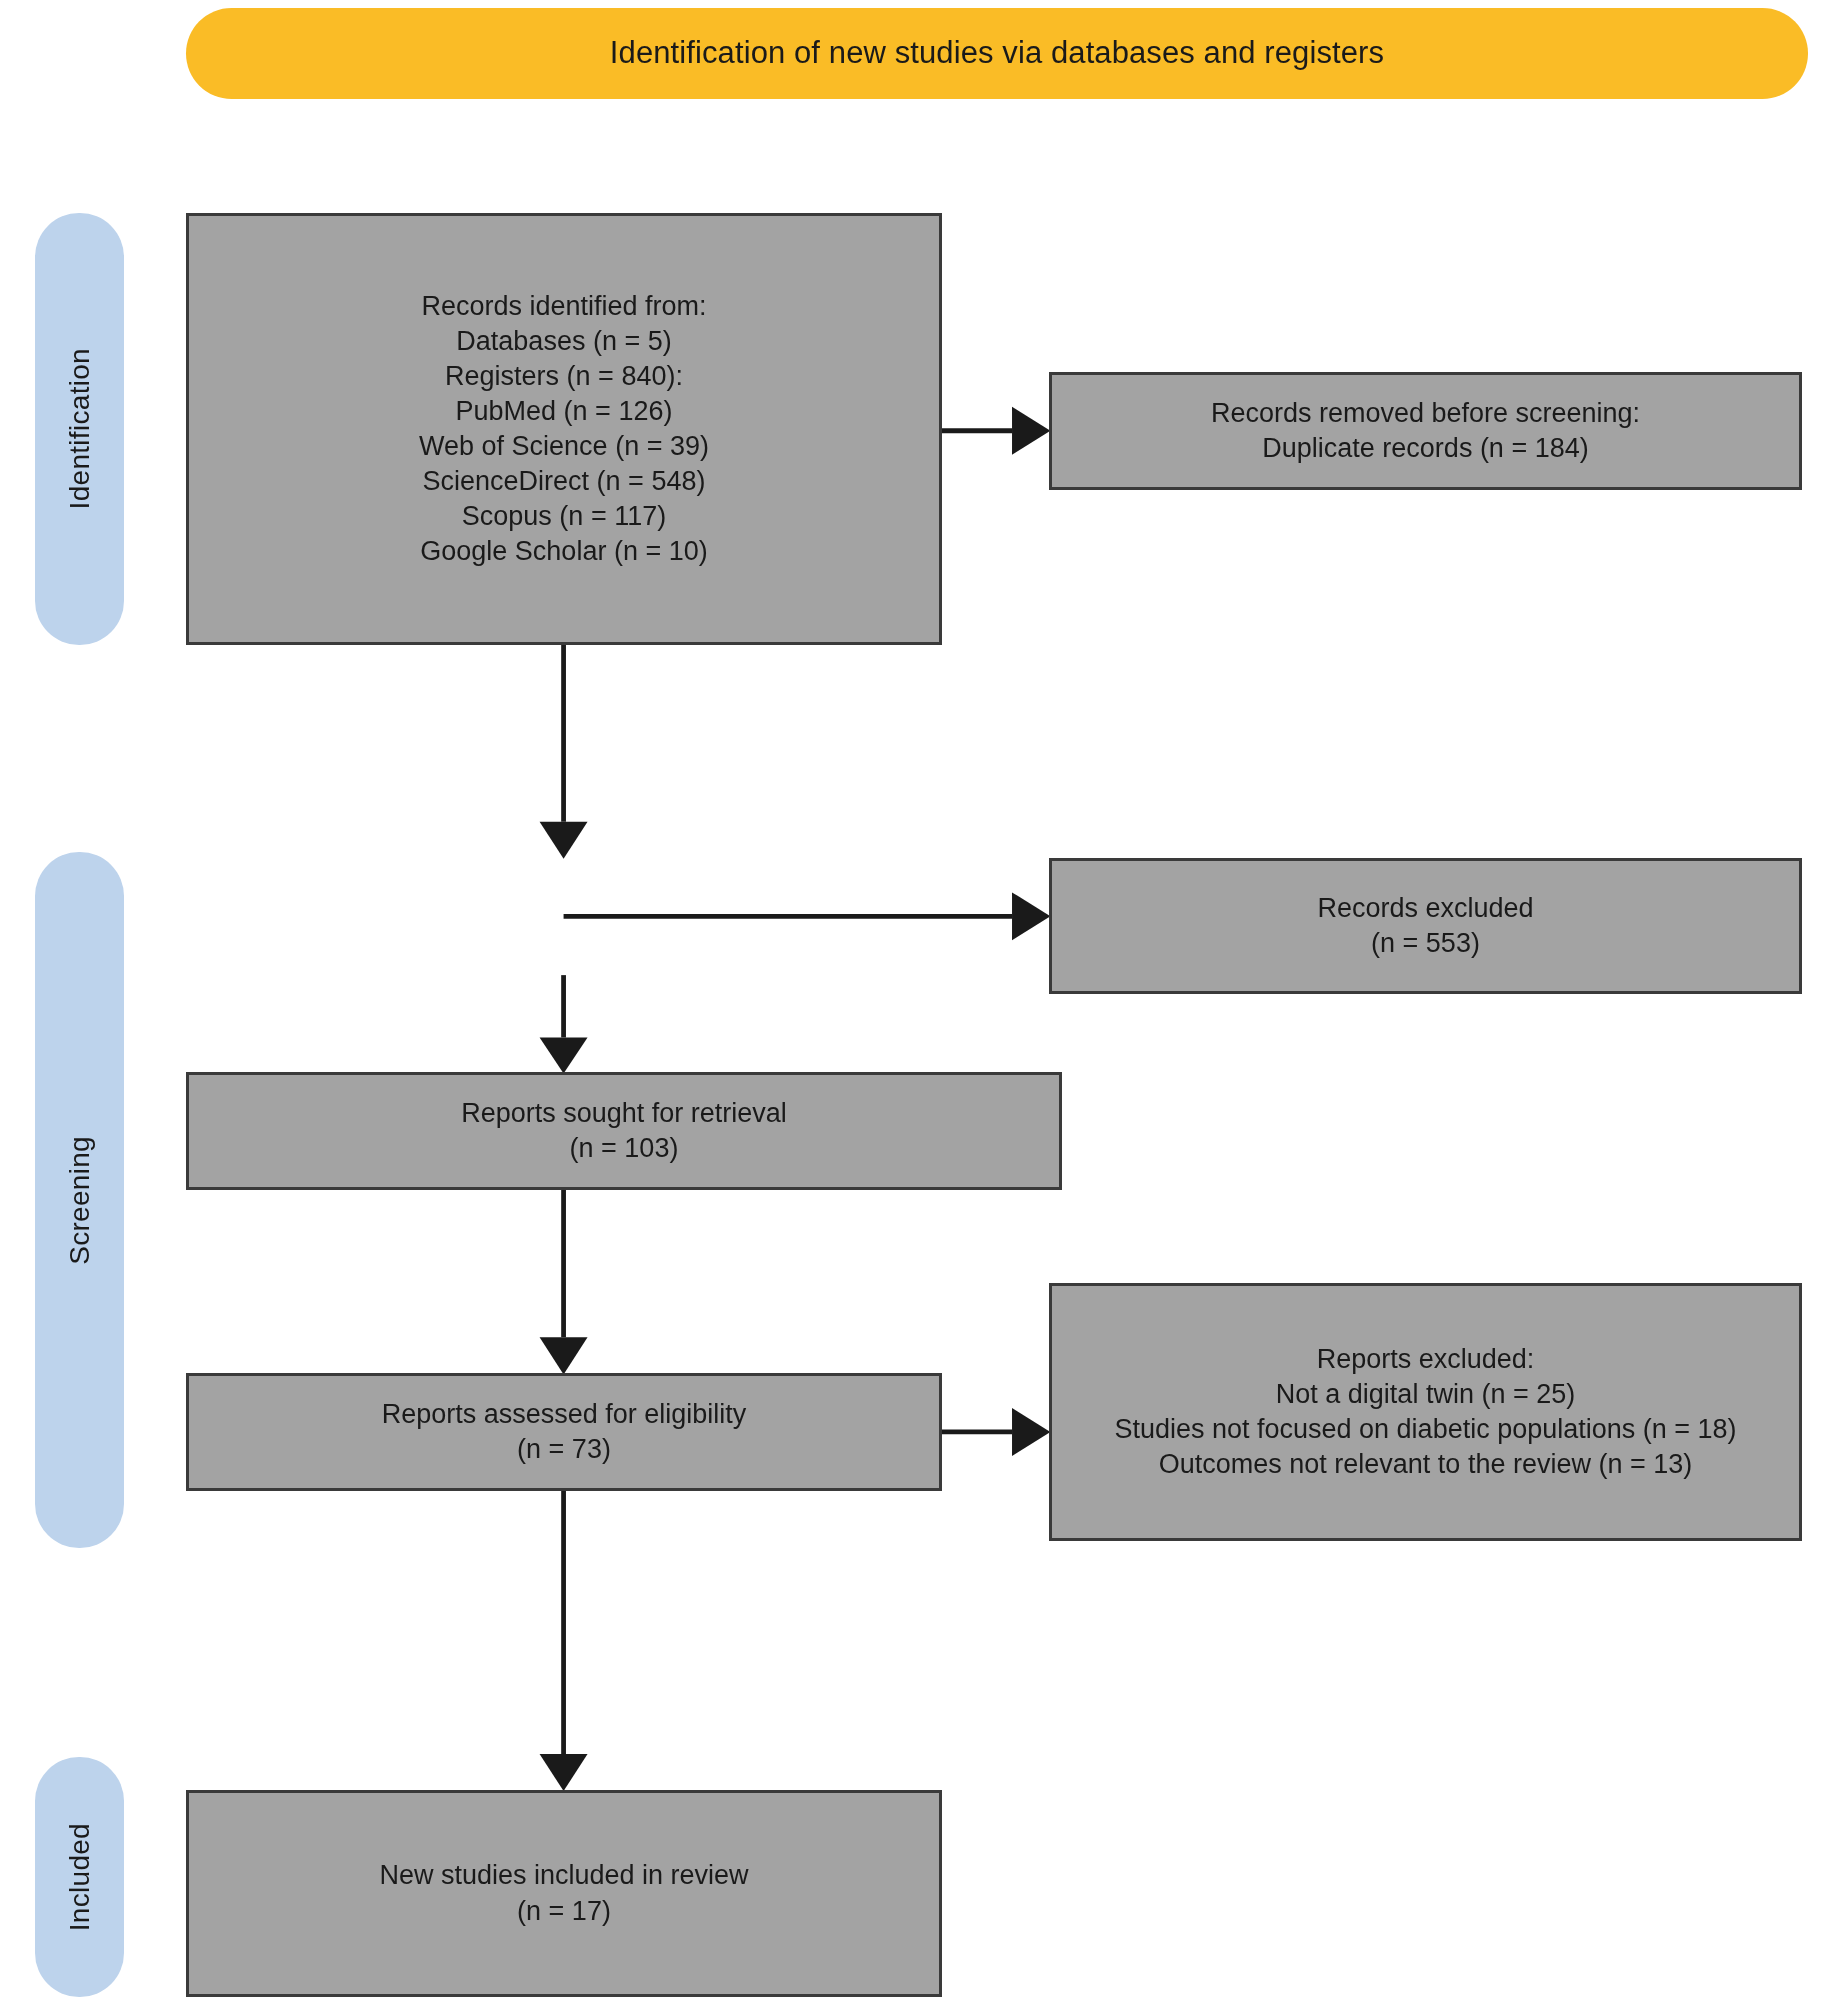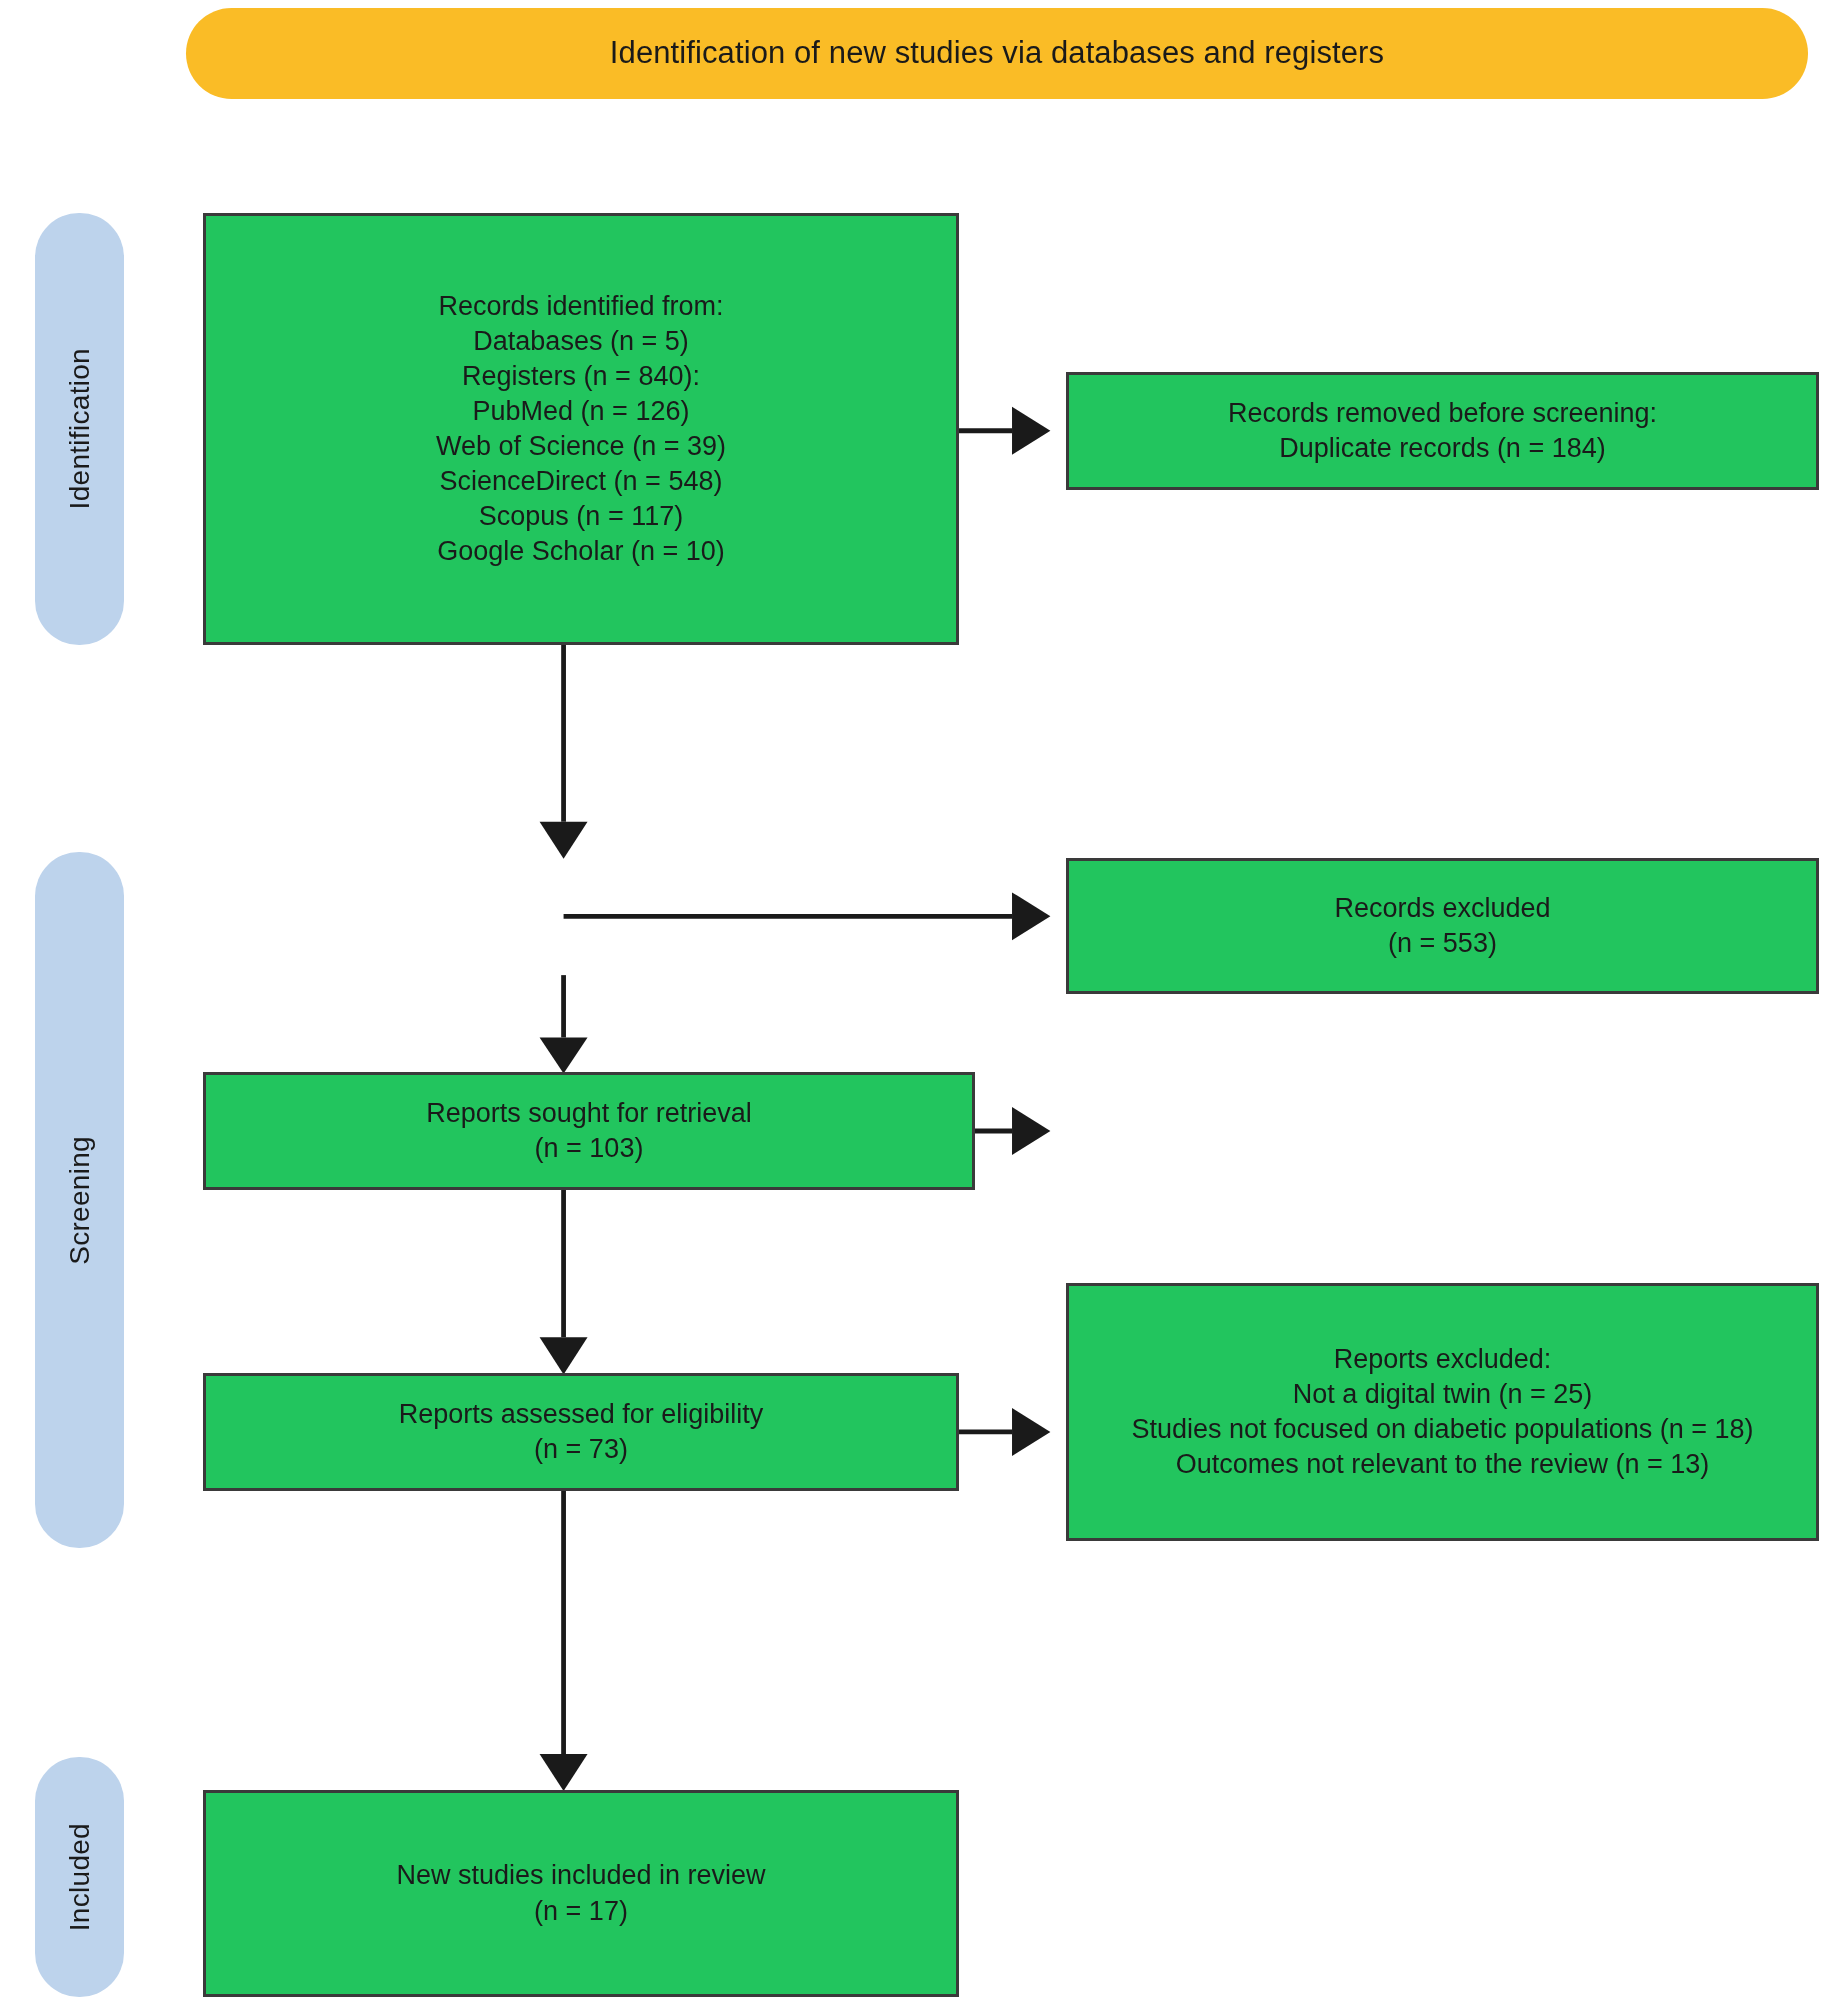--- a/index.html
+++ b/index.html
@@ -62,43 +62,42 @@
     white-space: nowrap;
     letter-spacing: 0.3px;
   }
   #rail-identification { left: 35px; top: 213px;  height: 432px; }
   #rail-screening      { left: 35px; top: 852px; height: 696px; }
   #rail-included       { left: 35px; top: 1757px; height: 240px; }
 
   
   .flow-box {
     position: absolute;
-    background: #22c55e;
+    background: #a3a3a3;
     border: 3px solid #3a3a3a;
     box-sizing: border-box;
     display: flex;
     flex-direction: column;
     align-items: center;
     justify-content: center;
     padding: 4.8px 10.8px;
-    margin-left: 17px;
   }
   .flow-box-line {
     font-size: 27px;
     line-height: 1.30;
     text-align: center;
     color: #1a1a1a;
     white-space: nowrap;
   }
   .flow-box-line.wrap { white-space: normal; }
 
   
   #box-identified        { left: 186px;  top: 213px;  width: 756px; height: 432px; }
   #box-screened          { left: 186px;  top: 858px; width: 756px; height: 118px; }
-  #box-sought            { left: 186px;  top: 1072px; width: 772px; height: 118px; }
+  #box-sought            { left: 186px;  top: 1072px; width: 876px; height: 118px; }
   #box-eligibility       { left: 186px;  top: 1373px; width: 756px; height: 118px; }
   #box-included          { left: 186px;  top: 1790px; width: 756px; height: 207px; }
 
   
   #box-removed           { left: 1049px; top: 372px;  width: 753px; height: 118px; }
   #box-excluded-records  { left: 1049px; top: 858px; width: 753px; height: 136px; }
   #box-not-retrieved     { left: 1049px; top: 1072px; width: 753px; height: 118px; }
   #box-reports-excluded  { left: 1049px; top: 1283px; width: 753px; height: 258px; }
 
   

